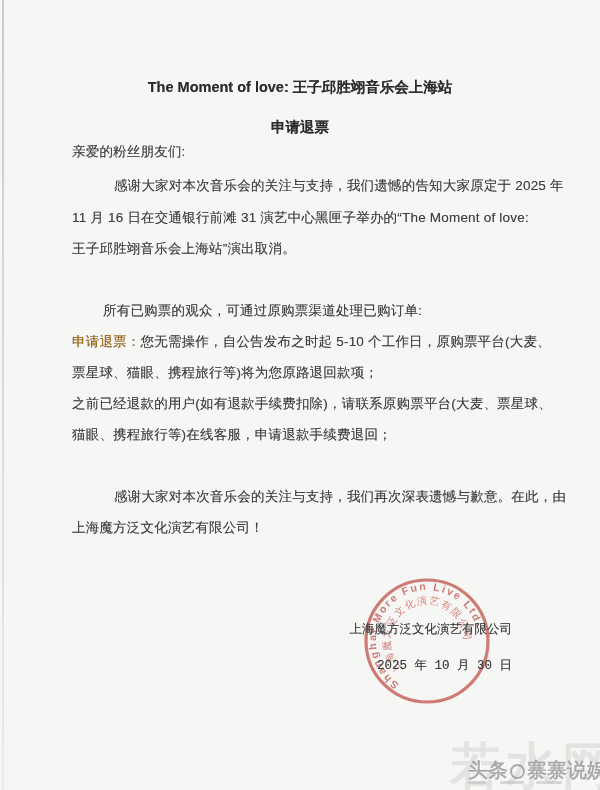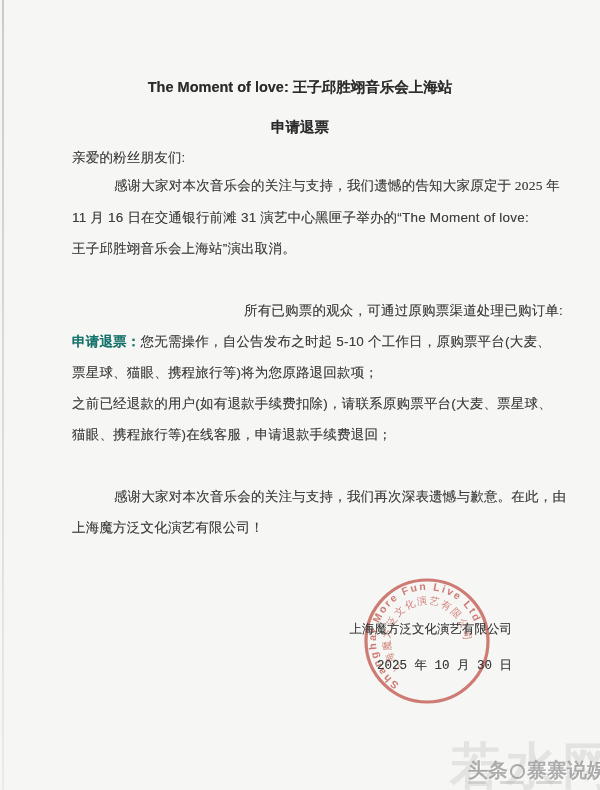--- a/index.html
+++ b/index.html
@@ -11,23 +11,23 @@
   .page{position:absolute;inset:0;border-radius:29px;}
   .scan-edge{position:absolute;left:2px;top:0;width:2px;height:100%;
     background:linear-gradient(to bottom,rgba(150,150,150,.45),rgba(180,180,180,.18));}
   .title{position:absolute;left:0;width:600px;text-align:center;
     font-weight:bold;font-size:14.5px;color:#2b2b2b;
     text-shadow:0 0 .6px rgba(50,50,50,.55);}
   .t1{top:78px;}
   .t2{top:118px;}
   .line{position:absolute;left:72px;width:460px;font-size:13.5px;color:#3e3e3e;
     white-space:nowrap;text-shadow:0 0 .6px rgba(70,70,70,.5);letter-spacing:.2px;}
-  .ind-lg{padding-left:42px;font-family:Liberation Serif, serif;}
-  .ind-sm{padding-left:31px;text-align:right;}
-  .bold-prefix{font-weight:bold;color:#0f766e;}
+  .ind-lg{padding-left:42px;}
+  .ind-sm{padding-left:31px;}
+  .bold-prefix{font-weight:normal;color:#a16207;}
   .signature{position:absolute;right:88px;text-align:right;font-size:12.5px;
     color:#3a3a3a;white-space:nowrap;z-index:3;text-shadow:0 0 .6px rgba(70,70,70,.5);}
   .company{top:621px;}
   .date{top:657px;font-family:Liberation Mono, monospace;}
   .seal{position:absolute;left:352px;top:566px;z-index:2;}
   .wm-site{position:absolute;left:450px;top:733px;z-index:4;
     font-size:50px;font-weight:bold;color:#e3e3e1;letter-spacing:6px;white-space:nowrap;}
   .wm-credit{position:absolute;left:468px;top:757px;z-index:5;white-space:nowrap;
     font-size:20px;font-weight:bold;color:rgba(125,125,125,.62);
     text-shadow:1px 1px 0 rgba(255,255,255,.9);}
@@ -43,21 +43,21 @@
 </head>
 <body>
 
 <div class="page">
 
   <div class="scan-edge"></div>
 
   <div class="title t1">The Moment of love: 王子邱胜翊音乐会上海站</div>
   <div class="title t2">申请退票</div>
 
-  <div class="line" style="top:149px">亲爱的粉丝朋友们:</div>
+  <div class="line" style="top:143px">亲爱的粉丝朋友们:</div>
 
   <div class="line ind-lg" style="top:177px">感谢大家对本次音乐会的关注与支持，我们遗憾的告知大家原定于 2025 年</div>
   <div class="line" style="top:209px">11 月 16 日在交通银行前滩 31 演艺中心黑匣子举办的“The Moment of love:</div>
   <div class="line" style="top:240px">王子邱胜翊音乐会上海站”演出取消。</div>
 
   <div class="line ind-sm" style="top:302px">所有已购票的观众，可通过原购票渠道处理已购订单:</div>
 
   <div class="line" style="top:333px"><span class="bold-prefix">申请退票：</span><span>您无需操作，自公告发布之时起 5-10 个工作日，原购票平台(大麦、</span></div>
   <div class="line" style="top:364px">票星球、猫眼、携程旅行等)将为您原路退回款项；</div>
 

